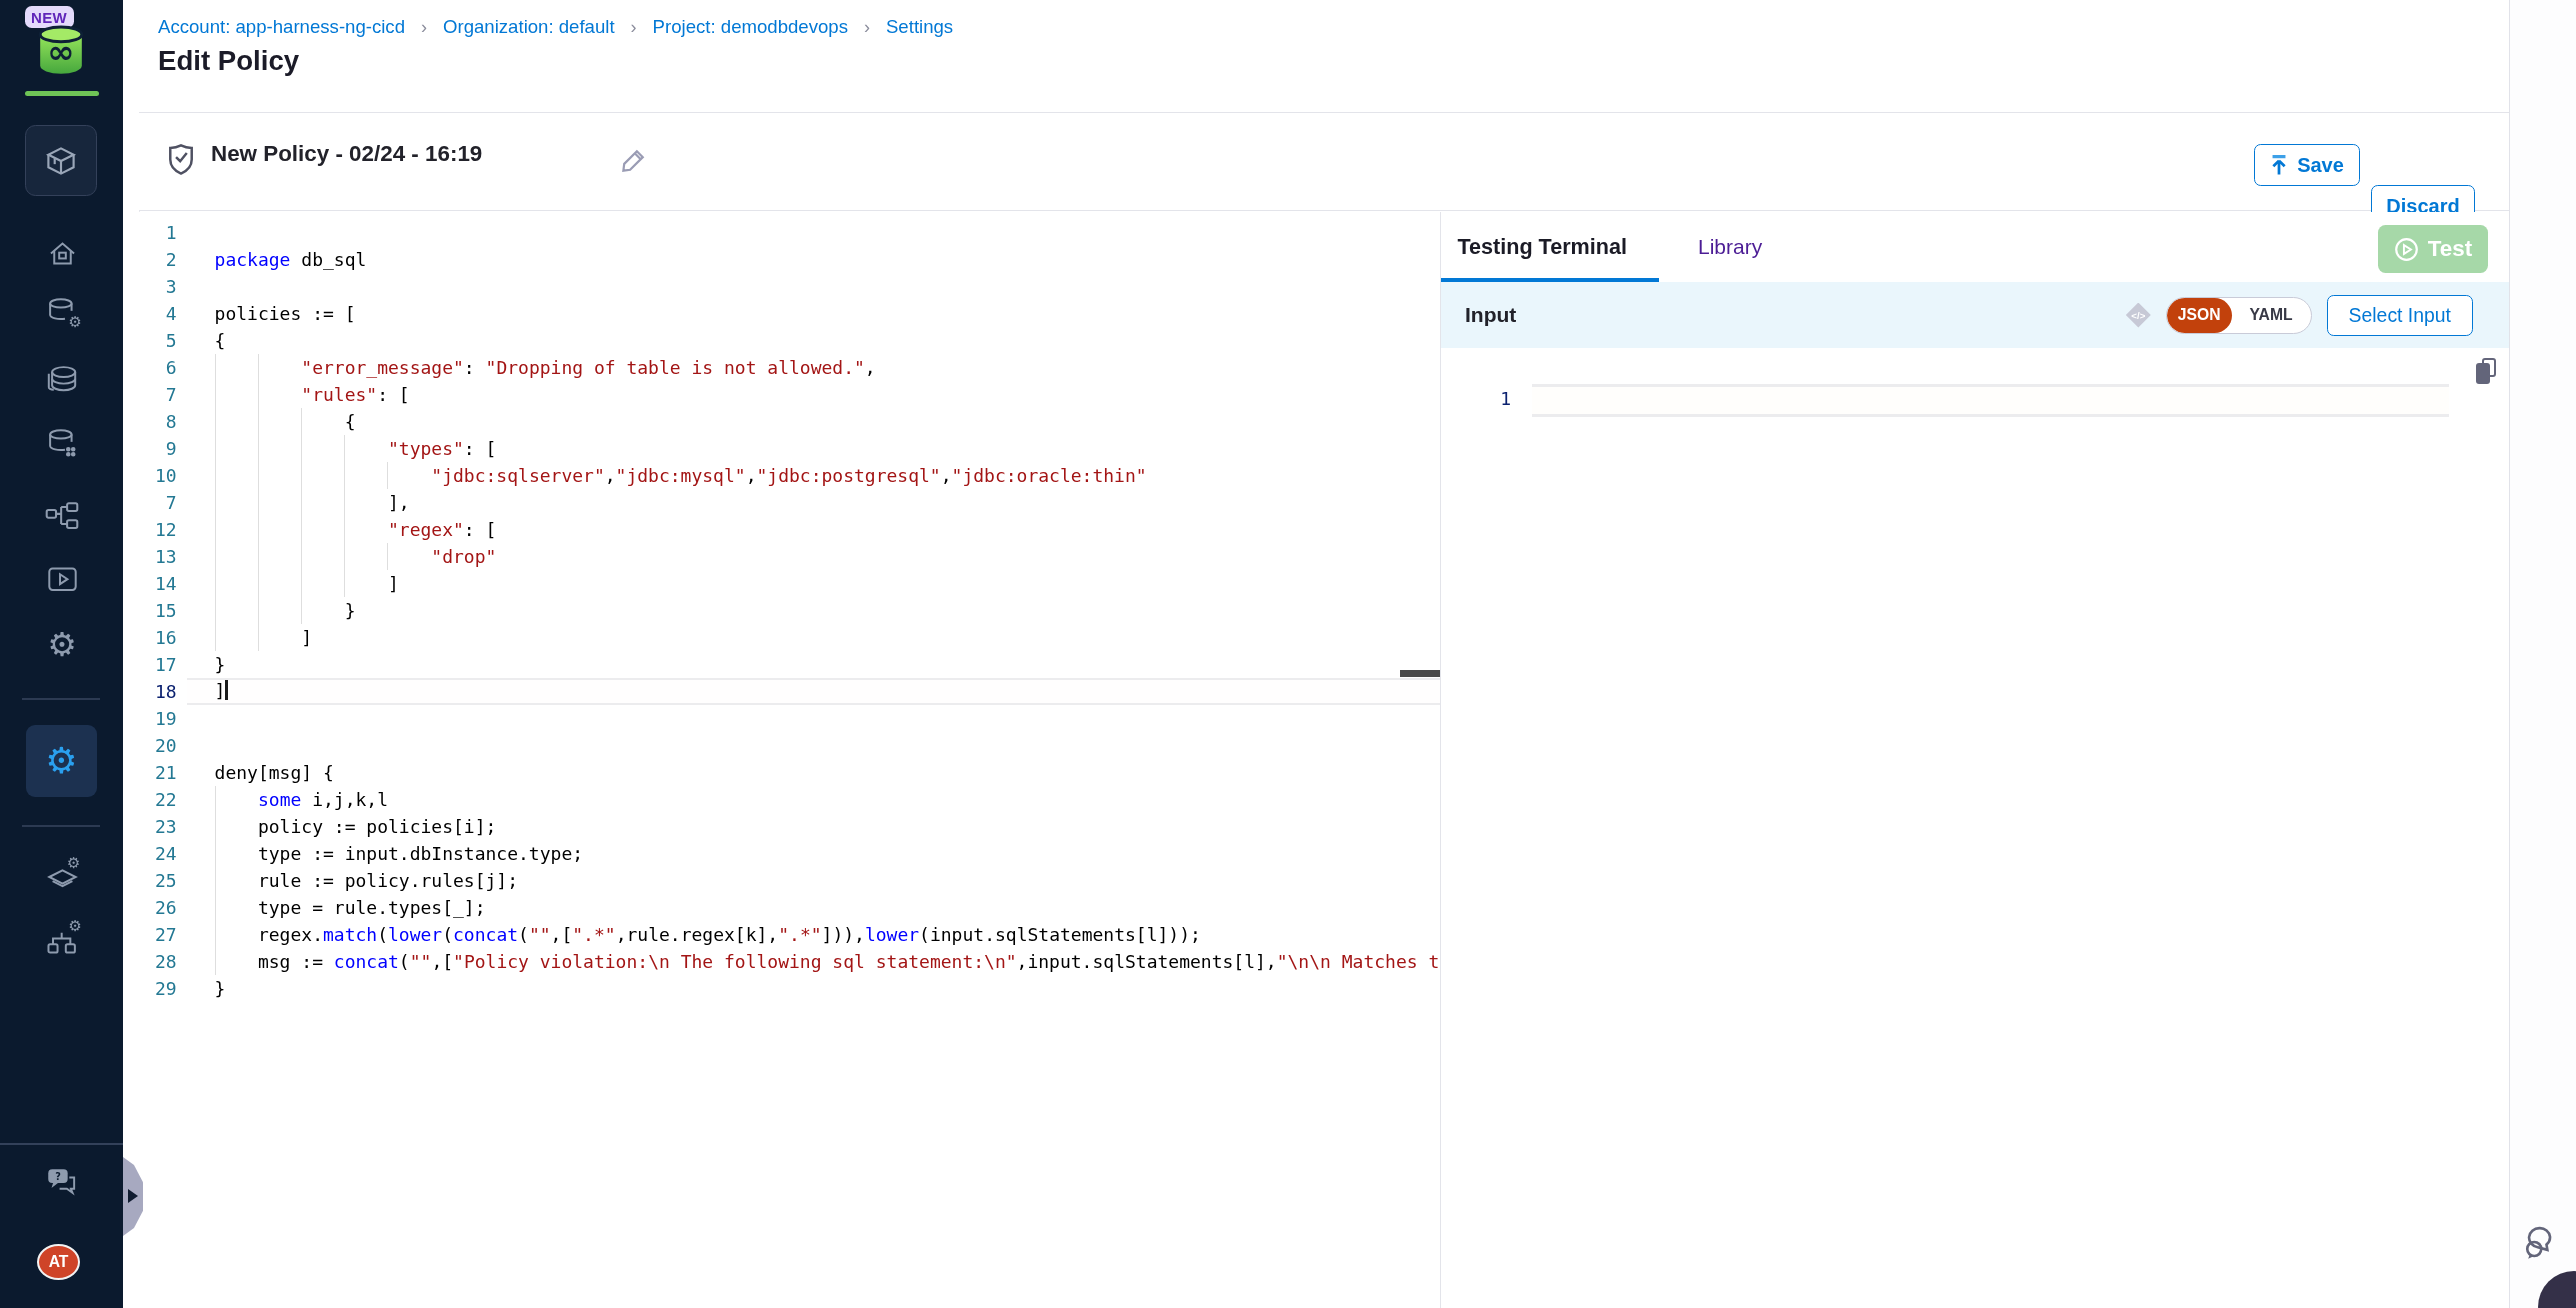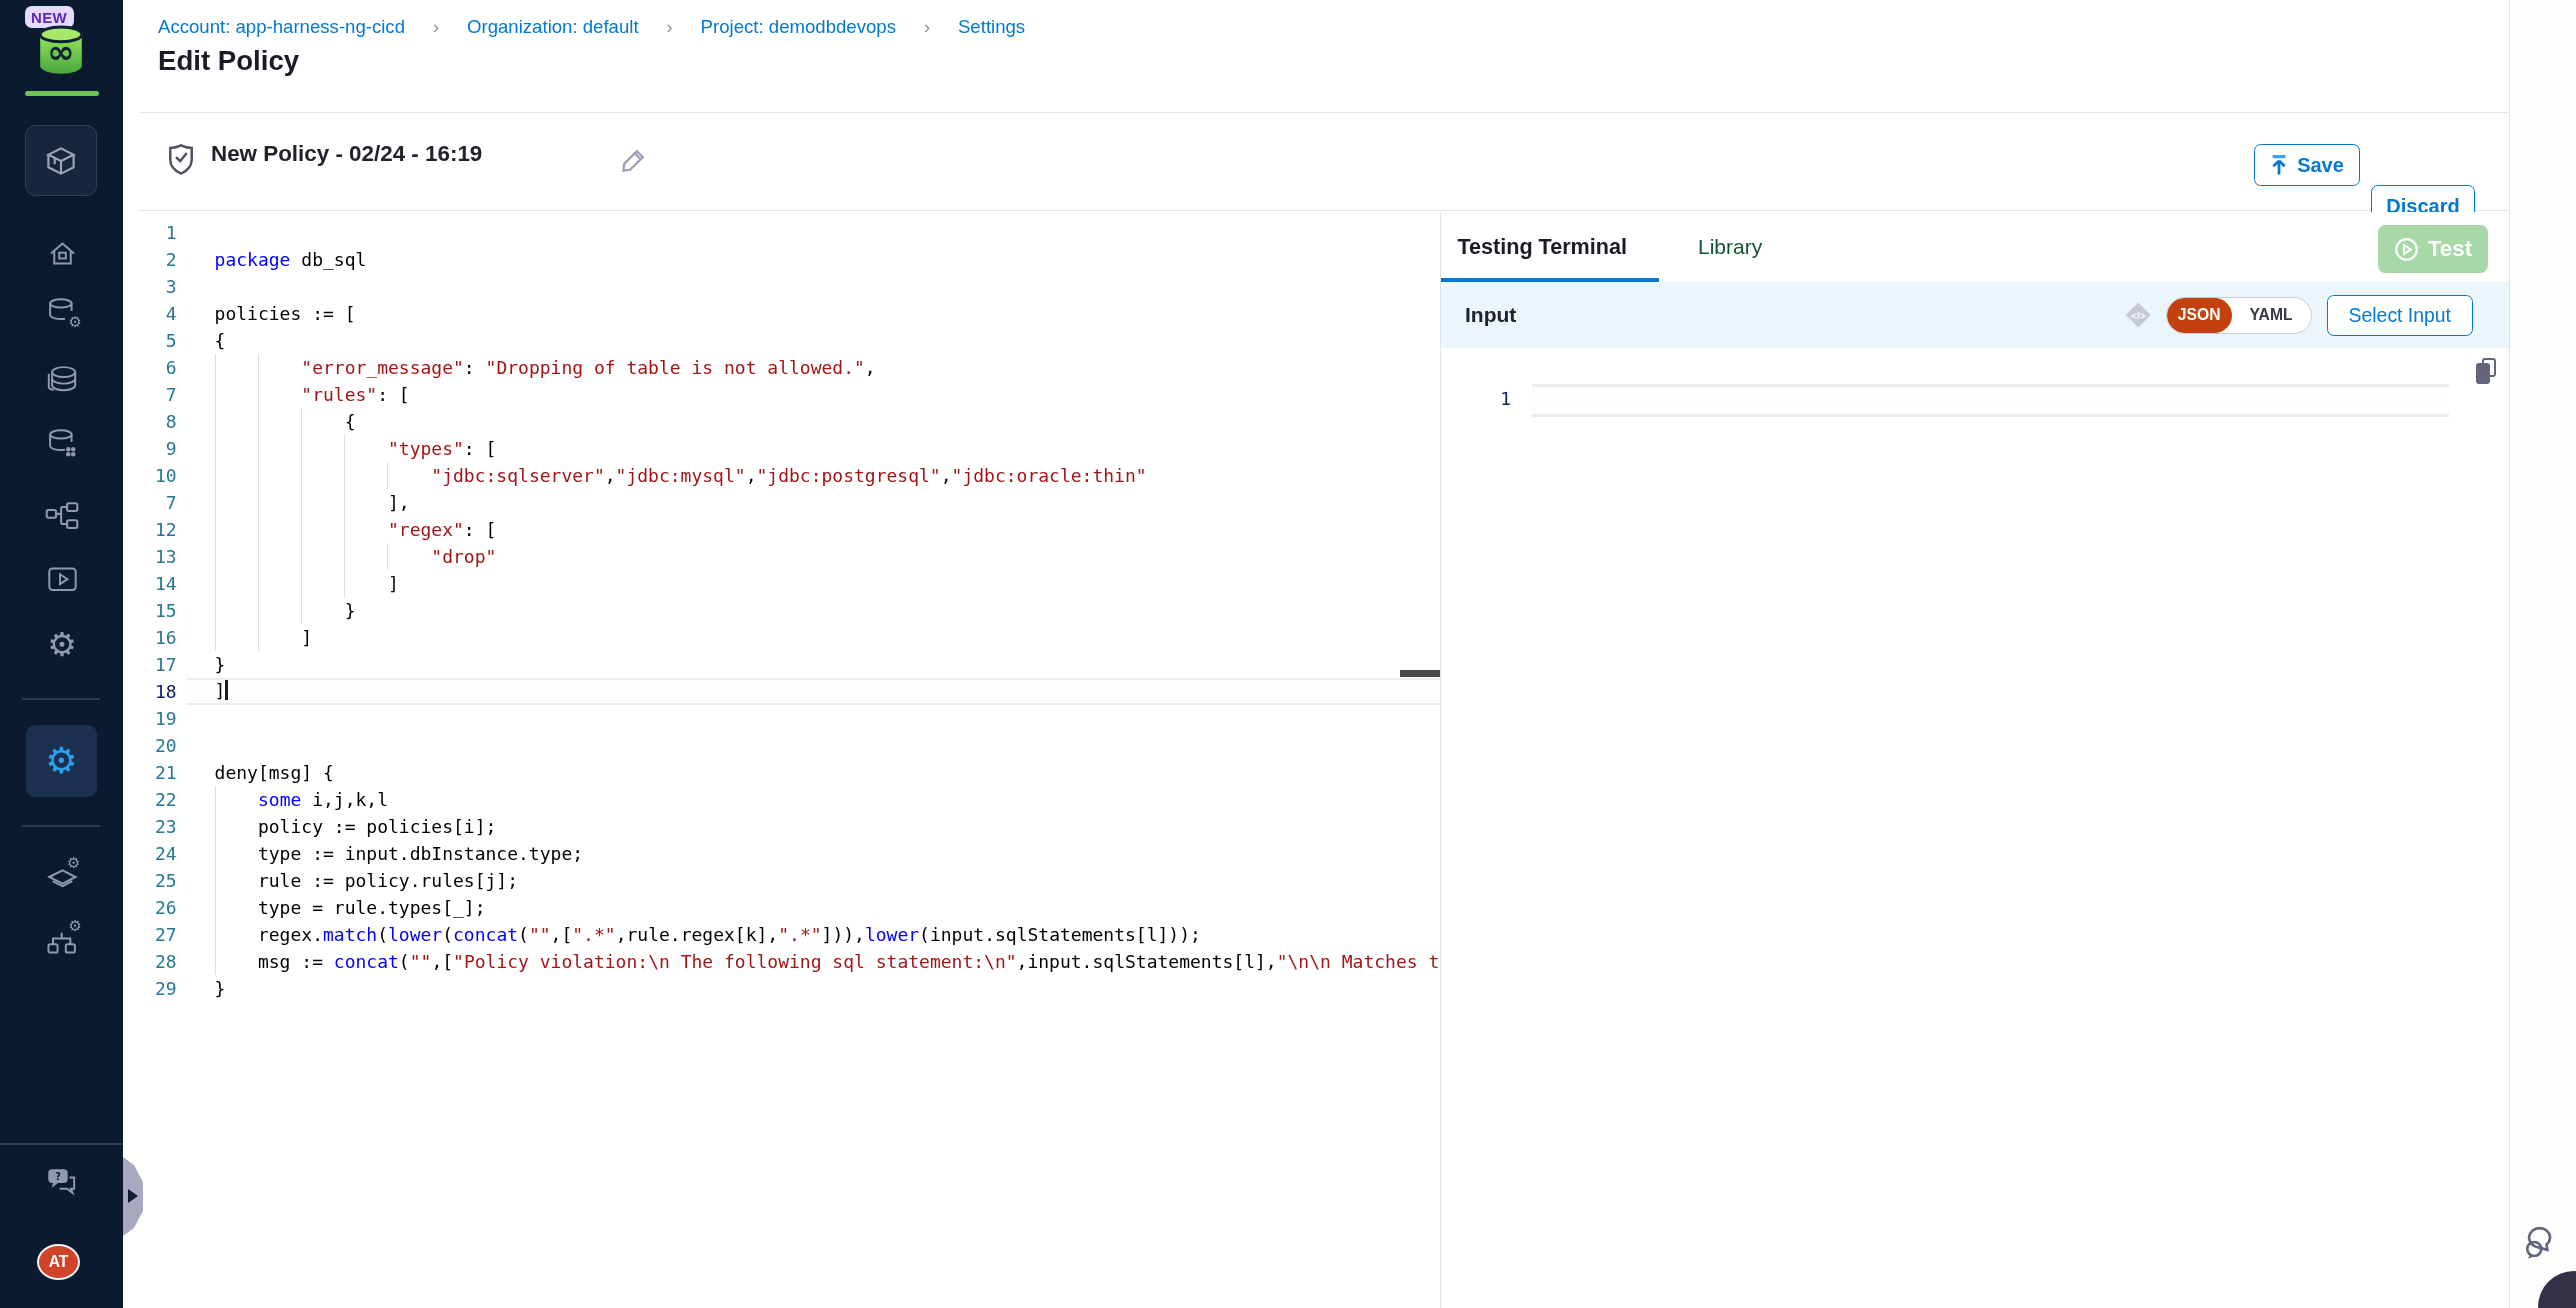--- a/index.html
+++ b/index.html
@@ -27,21 +27,21 @@
   .mini-gear { font-size:15px; color:#8e9bae; font-family:"DejaVu Sans",sans-serif; position:absolute; }
 
   
   #handle { position:absolute; left:123px; top:1157px; width:20px; height:79px; background:#a7a9c0; z-index:6;
     clip-path:polygon(0 0, 55% 10%, 100% 32%, 100% 68%, 55% 90%, 0 100%); cursor:pointer; }
   #handle .tri { position:absolute; left:5.2px; top:32px; width:0; height:0;
     border-left:10.4px solid #101c30; border-top:7.5px solid transparent; border-bottom:7.5px solid transparent; }
 
   
   #header { position:absolute; left:123px; top:0; width:2386px; height:112px; background:#fff; }
-  #breadcrumb { position:absolute; left:35px; top:16.4px; font-size:18.6px; color:#0278d5; display:flex; gap:16px; align-items:center;}
+  #breadcrumb { position:absolute; left:35px; top:16.4px; font-size:18.6px; color:#0278d5; display:flex; gap:4px; align-items:center;}
   #breadcrumb a { color:#0278d5; text-decoration:none; cursor:pointer; }
   #breadcrumb .sep { color:#8b8d9c; margin:0 12px; font-size:18px; }
   #page-title { position:absolute; left:35px; top:45px; font-size:27.6px; font-weight:bold; color:#1b1b28; }
   #topnav { position:absolute; right:46px; top:30px; height:46px; display:flex; align-items:center; gap:34px; }
   .nav-link { color:#0278d5; font-size:20px; font-weight:600; cursor:pointer; }
   .nav-pill { background:#1e2c47; color:#fff; font-size:20px; font-weight:600; border-radius:22.4px; padding:9.7px 22.4px; cursor:pointer; }
 
   
   #toolbar { position:absolute; left:139px; top:112px; width:2370px; height:99px; background:#fff;
     border-top:0.7px solid #e3e4ea; border-bottom:0.7px solid #e3e4ea; }
@@ -61,21 +61,21 @@
   .guide { position:absolute; top:0; bottom:0; width:0.7px; background:#dedede; }
   .t-k,.t-f { color:#0000ff; } .t-s { color:#a31515; } .t-p { color:#000; }
   .caret { display:inline-block; width:2.2px; height:19.4px; background:#1b1b1b; vertical-align:-3px; }
   #ruler-mark { position:absolute; left:1400px; top:670px; width:40px; height:6.7px; background:#4a4a4a; z-index:3;}
 
   
   #right-panel { position:absolute; left:1441px; top:212px; width:1068px; height:1097px; background:#fff; }
   #tabbar { position:relative; height:70px; }
   #tab-testing { position:absolute; left:16.4px; top:22.4px; font-size:21.6px; font-weight:bold; color:#1b1b26; cursor:pointer; }
   #tab-underline { position:absolute; left:0; top:66px; width:218px; height:4.5px; background:#0278d5; }
-  #tab-library { position:absolute; left:257px; top:23px; font-size:21px; color:#14532d; cursor:pointer; }
+  #tab-library { position:absolute; left:257px; top:23px; font-size:21px; color:#4c1d95; cursor:pointer; }
   #test-btn { position:absolute; left:937px; top:13.4px; width:110px; height:48px; background:#a6d8a8; border:none;
     border-radius:7.5px; color:#fff; font-size:22.4px; font-weight:bold; display:flex; align-items:center; justify-content:center; gap:9px; cursor:default;}
   #input-row { position:absolute; left:0; top:70px; width:1068px; height:66px; background:#eaf6fc;
     display:flex; align-items:center; }
   #input-label { font-size:21px; font-weight:600; color:#22222a; margin-left:24px; }
   #input-controls { margin-left:auto; display:flex; align-items:center; gap:15px; padding-right:36px; }
   .code-badge { width:25px; height:25px; background:#c7c9d6; color:#fff; font-size:9.7px; font-weight:bold;
     clip-path:polygon(50% 0,100% 50%,50% 100%,0 50%); display:flex; align-items:center; justify-content:center; }
   #fmt-toggle { display:flex; border:1.5px solid #c9cbd8; border-radius:19.4px; background:#fff; overflow:hidden; height:37px; }
   #fmt-json { background:#c2410c; color:#fff; font-size:15.7px; font-weight:bold; padding:0 11px; display:flex; align-items:center; border-radius:19.4px; cursor:pointer;}

